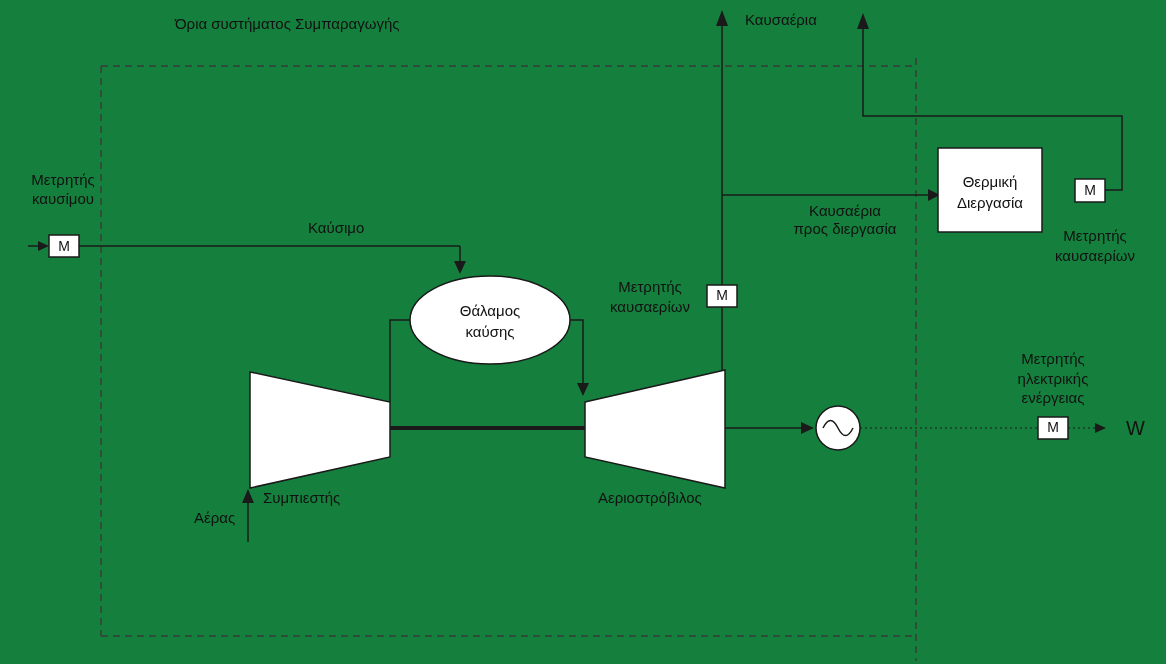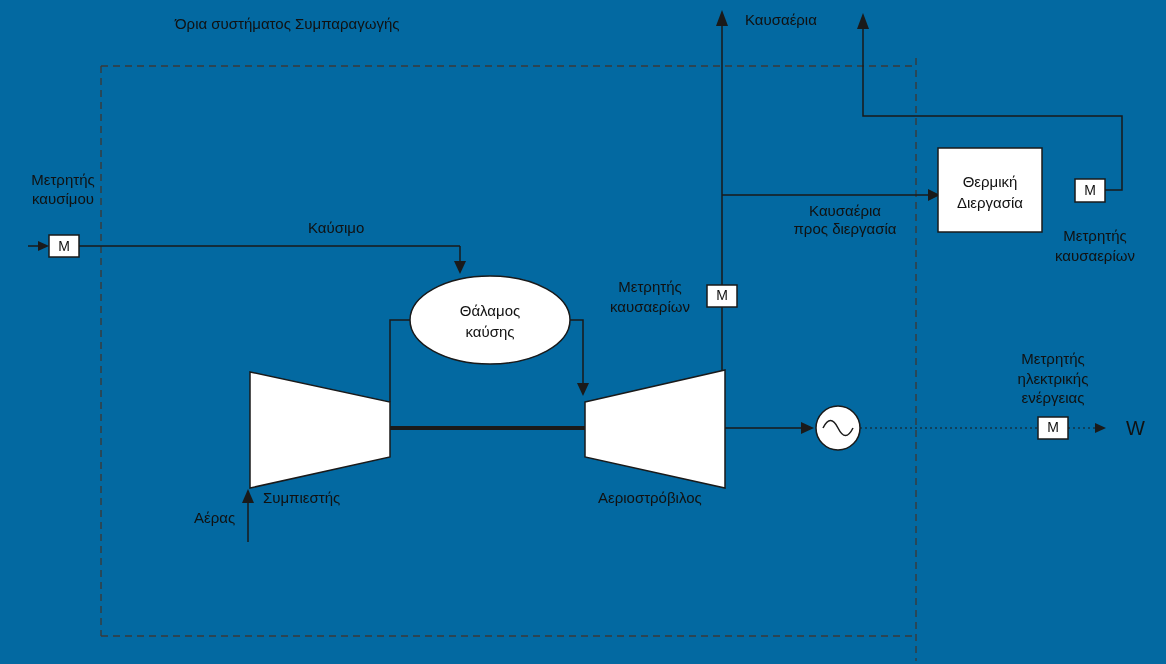--- a/index.html
+++ b/index.html
@@ -6,21 +6,21 @@
     margin: 0;
     padding: 0;
     background: #ffffff;
     width: 1166px;
     height: 664px;
     overflow: hidden;
   }
   .diagram-wrap {
     width: 1166px;
     height: 664px;
-    background: #0369a1;
+    background: #15803d;
   }
   svg { display: block; }
   .ln {
     stroke: #1a1a1a;
     stroke-width: 1.5;
     fill: none;
   }
   .ln-thick {
     stroke: #1a1a1a;
     stroke-width: 4;

